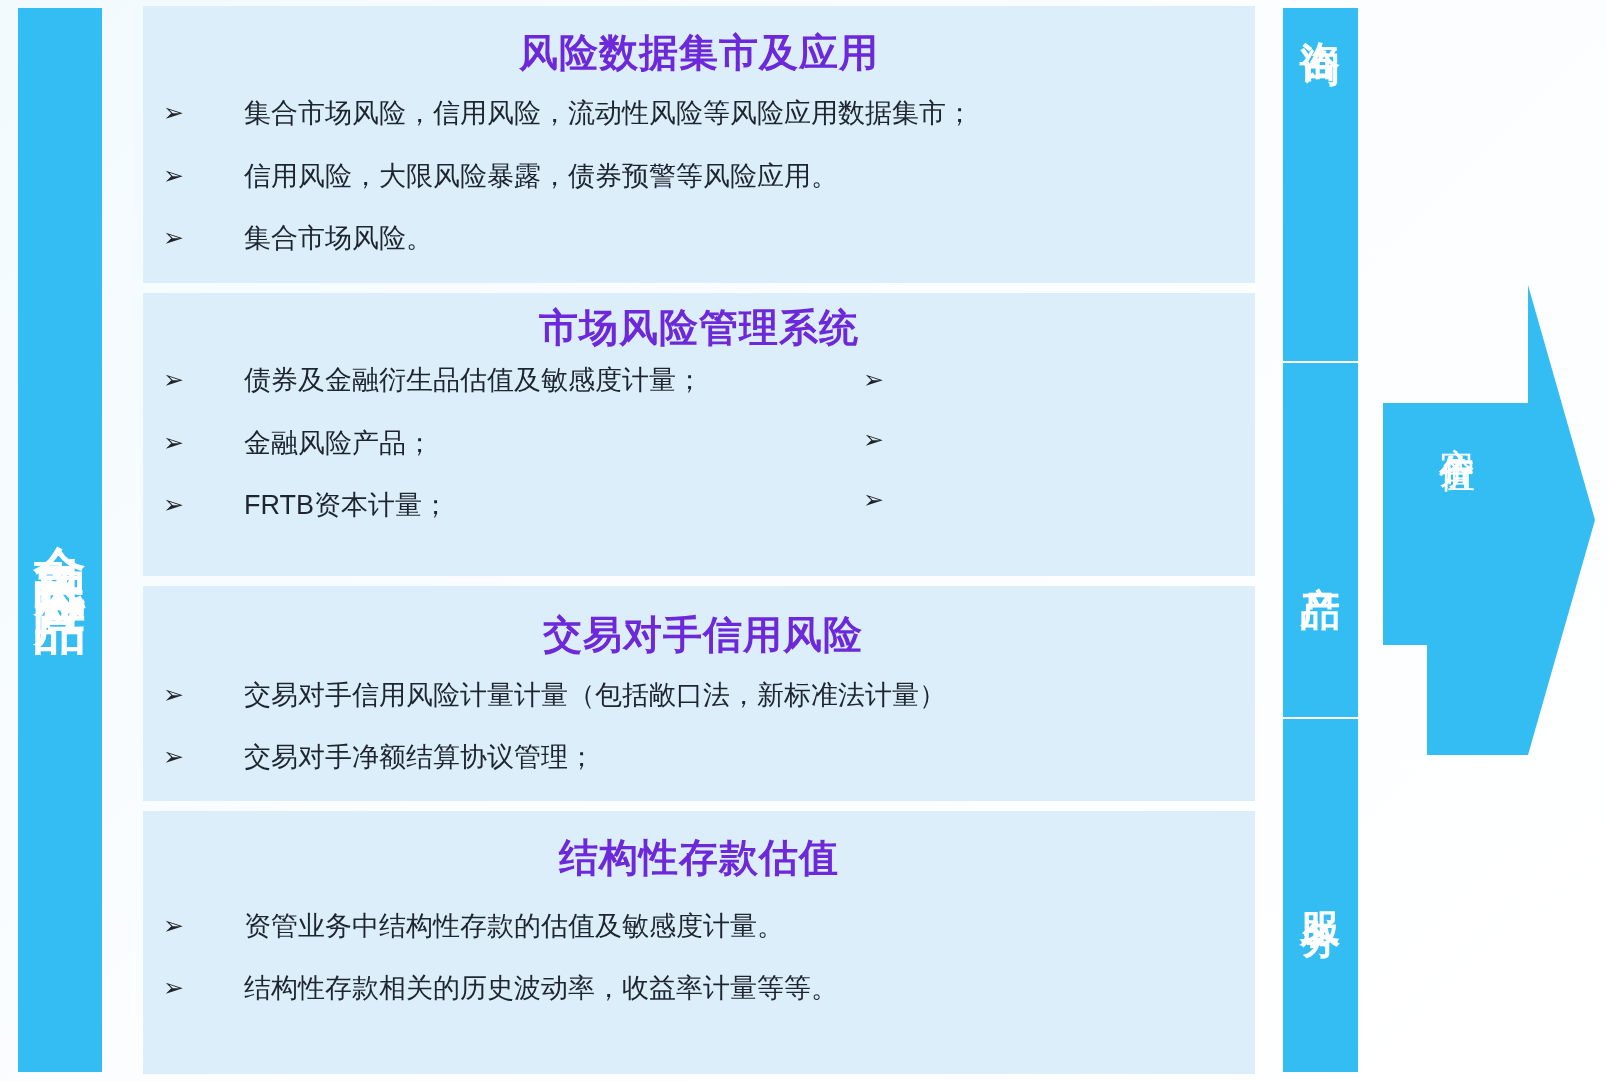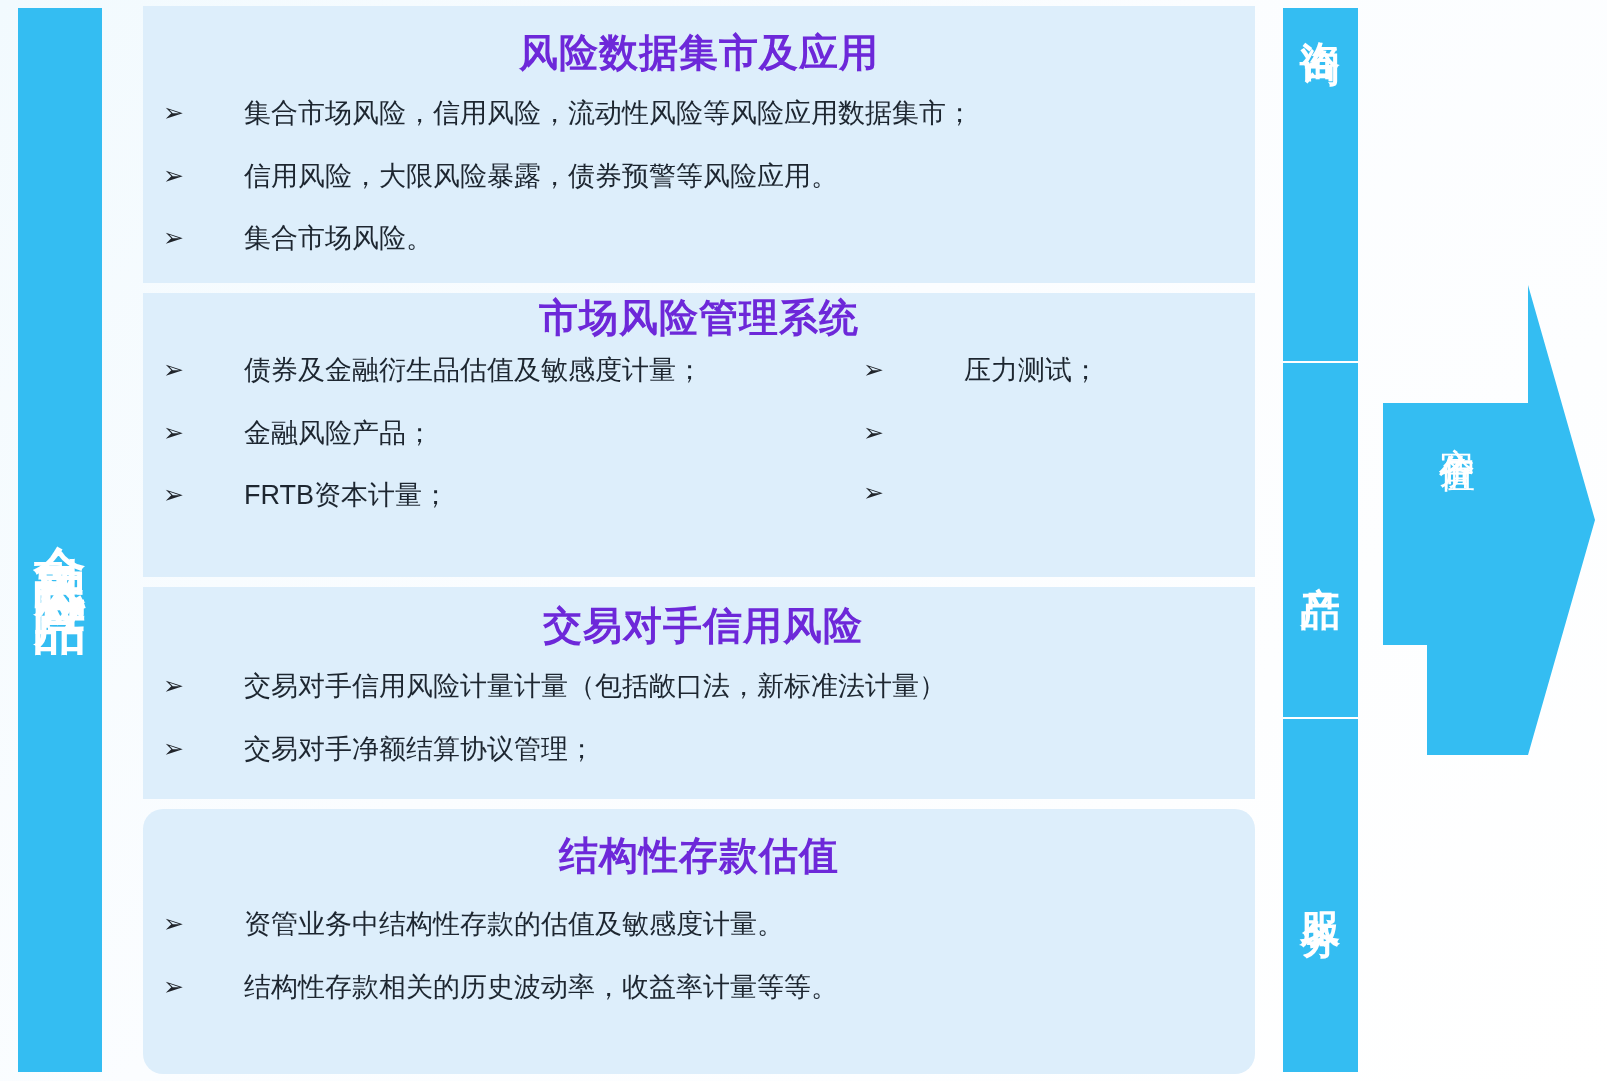--- a/index.html
+++ b/index.html
@@ -57,34 +57,34 @@
   .section {
     background: #ddeefb;
     position: relative;
   }
   .section + .section {
     margin-top: 10px;
   }
   .sec-1 { height: 277px; }
   .sec-2 { height: 288px; }
   .sec-3 { height: 215px; }
-  .sec-4 { height: 268px; border-radius: 20px; }
+  .sec-4 { height: 268px; }
 
   .sec-title {
     color: #6d28d9;
     font-weight: bold;
     font-size: 39px;
     text-align: center;
     letter-spacing: 1px;
     padding-top: 22px;
     line-height: 1.1;
   }
   .sec-1 .sec-title { padding-top: 26px; }
-  .sec-2 .sec-title { padding-top: 4px; }
-  .sec-3 .sec-title { padding-top: 18px; margin-left: 8px; }
+  .sec-2 .sec-title { padding-top: 14px; }
+  .sec-3 .sec-title { padding-top: 28px; margin-left: 8px; }
   .sec-4 .sec-title { padding-top: 26px; }
 
   .bullets {
     padding: 0;
     margin: 0;
     list-style: none;
   }
   .sec-1 .bullets { margin-top: 22px; }
   .sec-2 .bullets { margin-top: 14px; }
   .sec-3 .bullets { margin-top: 22px; }
@@ -217,21 +217,20 @@
             <span class="btext">金融风险产品；</span>
           </li>
           <li class="bullet">
             <span class="marker">➢</span>
             <span class="btext">FRTB资本计量；</span>
           </li>
         </ul>
         <ul class="bullets col-right" style="margin-top:0">
           <li class="bullet">
             <span class="marker">➢</span>
-            <span class="btext">压力测试；</span>
           </li>
           <li class="bullet">
             <span class="marker">➢</span>
           </li>
           <li class="bullet">
             <span class="marker">➢</span>
           </li>
         </ul>
       </div>
     </div>

